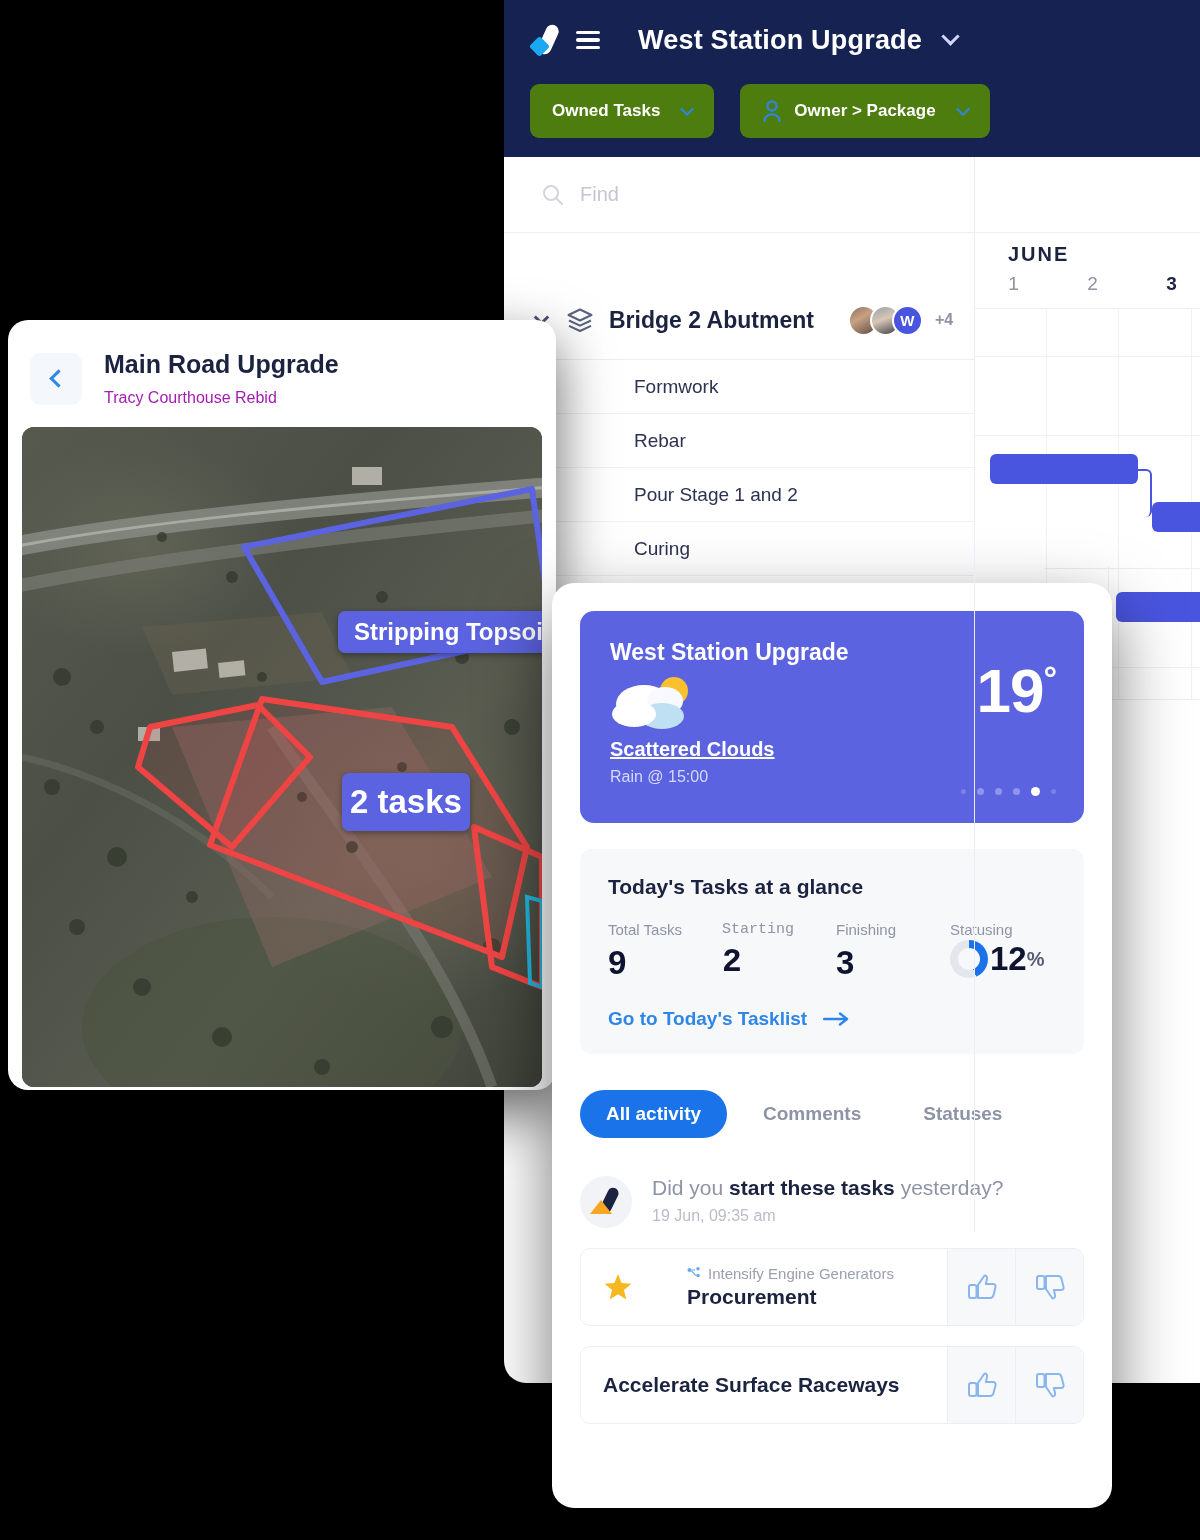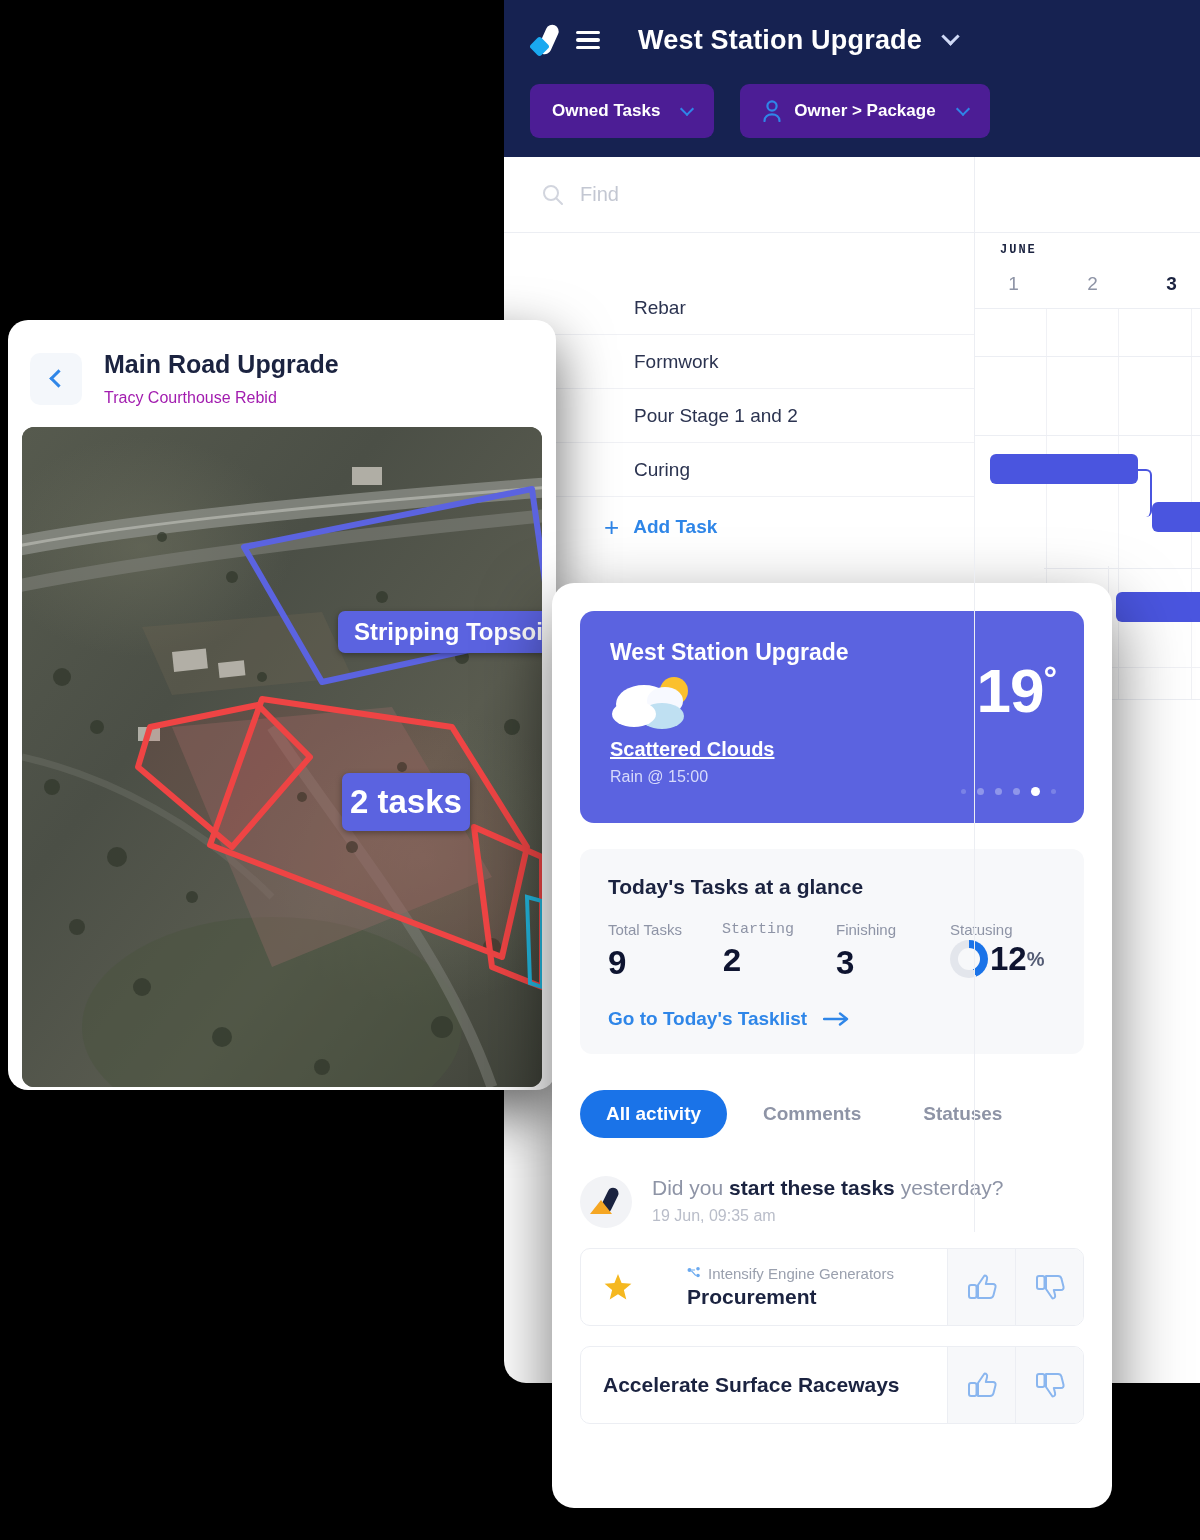--- a/index.html
+++ b/index.html
@@ -40,21 +40,21 @@
     letter-spacing:.2px; white-space:nowrap;
   }
   .chev {
     display:inline-block; width:13px; height:13px; border-right:3px solid #cfd9f5;
     border-bottom:3px solid #cfd9f5; transform: rotate(45deg); margin-left:14px;
     margin-bottom:6px;
   }
   .chev.blue { border-color:#2f86e8; }
   .g-filters { display:flex; gap:26px; padding-left:26px; margin-top:4px; }
   .pill {
-    background:#4c1d95; border-radius:9px; height:54px; display:flex; align-items:center;
+    background:#4d7c0f; border-radius:9px; height:54px; display:flex; align-items:center;
     padding: 0 22px; color:#fff; font-size:17px; font-weight:700;
   }
   .pill .chev { width:10px; height:10px; border-width:2.6px; margin-bottom:4px; margin-left:22px;}
   .person-icon { width:20px; height:22px; margin-right:12px; flex:none; }
 
   
   .find-row {
     height: 76px; display:flex; align-items:center; padding-left:38px;
     border-bottom: 1px solid #eceef3; background:#fff; position:relative; z-index:3;
   }
@@ -93,22 +93,22 @@
   }
   .add-task-row {
     height:60px; display:flex; align-items:center; padding-left:100px;
     color:#2f86e8; font-size:19px; font-weight:600; gap:14px;
   }
   .plus-ico { font-size:26px; font-weight:400; line-height:1; color:#2f86e8; }
 
   
   .tl-head { height:76px; position:relative; border-bottom:1px solid #eceef3; }
   .tl-month {
-    position:absolute; left:26px; top:10px; font-size:12px; font-weight:600;
-    letter-spacing:2px; color:#1b2340;font-family:Liberation Mono, monospace;
+    position:absolute; left:34px; top:10px; font-size:20px; font-weight:600;
+    letter-spacing:2px; color:#1b2340;
   }
   .tl-days { position:absolute; top:40px; left:0; right:0; display:flex; }
   .tl-day { width:79px; text-align:center; font-size:19px; color:#8e94a6; }
   .tl-day.dark { color:#1b2340; font-weight:600; }
   .tl-grid { position:absolute; inset:0; display:flex; pointer-events:none; }
   .tl-colline { width:79px; border-right:1px solid #f0f1f5; }
   .bar {
     position:absolute; height:30px; background:#4a55df; border-radius:6px;
   }
   .dep-link { position:absolute; border:2.5px solid #4a55df; border-left:none; border-bottom:none; }
@@ -275,22 +275,37 @@
         <line x1="14.2" y1="14.2" x2="20" y2="20" stroke="#d2d5de" stroke-width="2" stroke-linecap="round"></line>
       </svg>
       <span class="find-text">Find</span>
       <div class="find-col-split"></div>
     </div>
 
     <div class="gantt-body">
 
       <div class="task-col">
         <div style="height:48px;"></div>
+        <div class="group-row">
+          <i class="group-chev"></i>
+          <svg class="stack-icon" viewBox="0 0 26 24">
+            <path d="M13 1.5 24.5 7 13 12.5 1.5 7Z" fill="none" stroke="#5b6480" stroke-width="2" stroke-linejoin="round"></path>
+            <path d="M2 12.5 13 17.7 24 12.5" fill="none" stroke="#5b6480" stroke-width="2" stroke-linejoin="round"></path>
+            <path d="M2 17.8 13 23 24 17.8" fill="none" stroke="#5b6480" stroke-width="2" stroke-linejoin="round"></path>
+          </svg>
+          <span class="group-name">Bridge 2 Abutment</span>
+          <div class="avatars">
+            <div class="av av1"></div>
+            <div class="av av2"></div>
+            <div class="av av3">W</div>
+            <span class="plus4">+4</span>
+          </div>
+        </div>
+        <div class="task-row">Formwork</div>
         <div class="task-row">Rebar</div>
-        <div class="task-row">Formwork</div>
         <div class="task-row">Pour Stage 1 and 2</div>
         <div class="task-row">Curing</div>
         <div class="add-task-row">
           <span class="plus-ico">+</span>
           <span>Add Task</span>
         </div>
       </div>
 
       <div class="timeline-col">
         <div class="tl-head">

